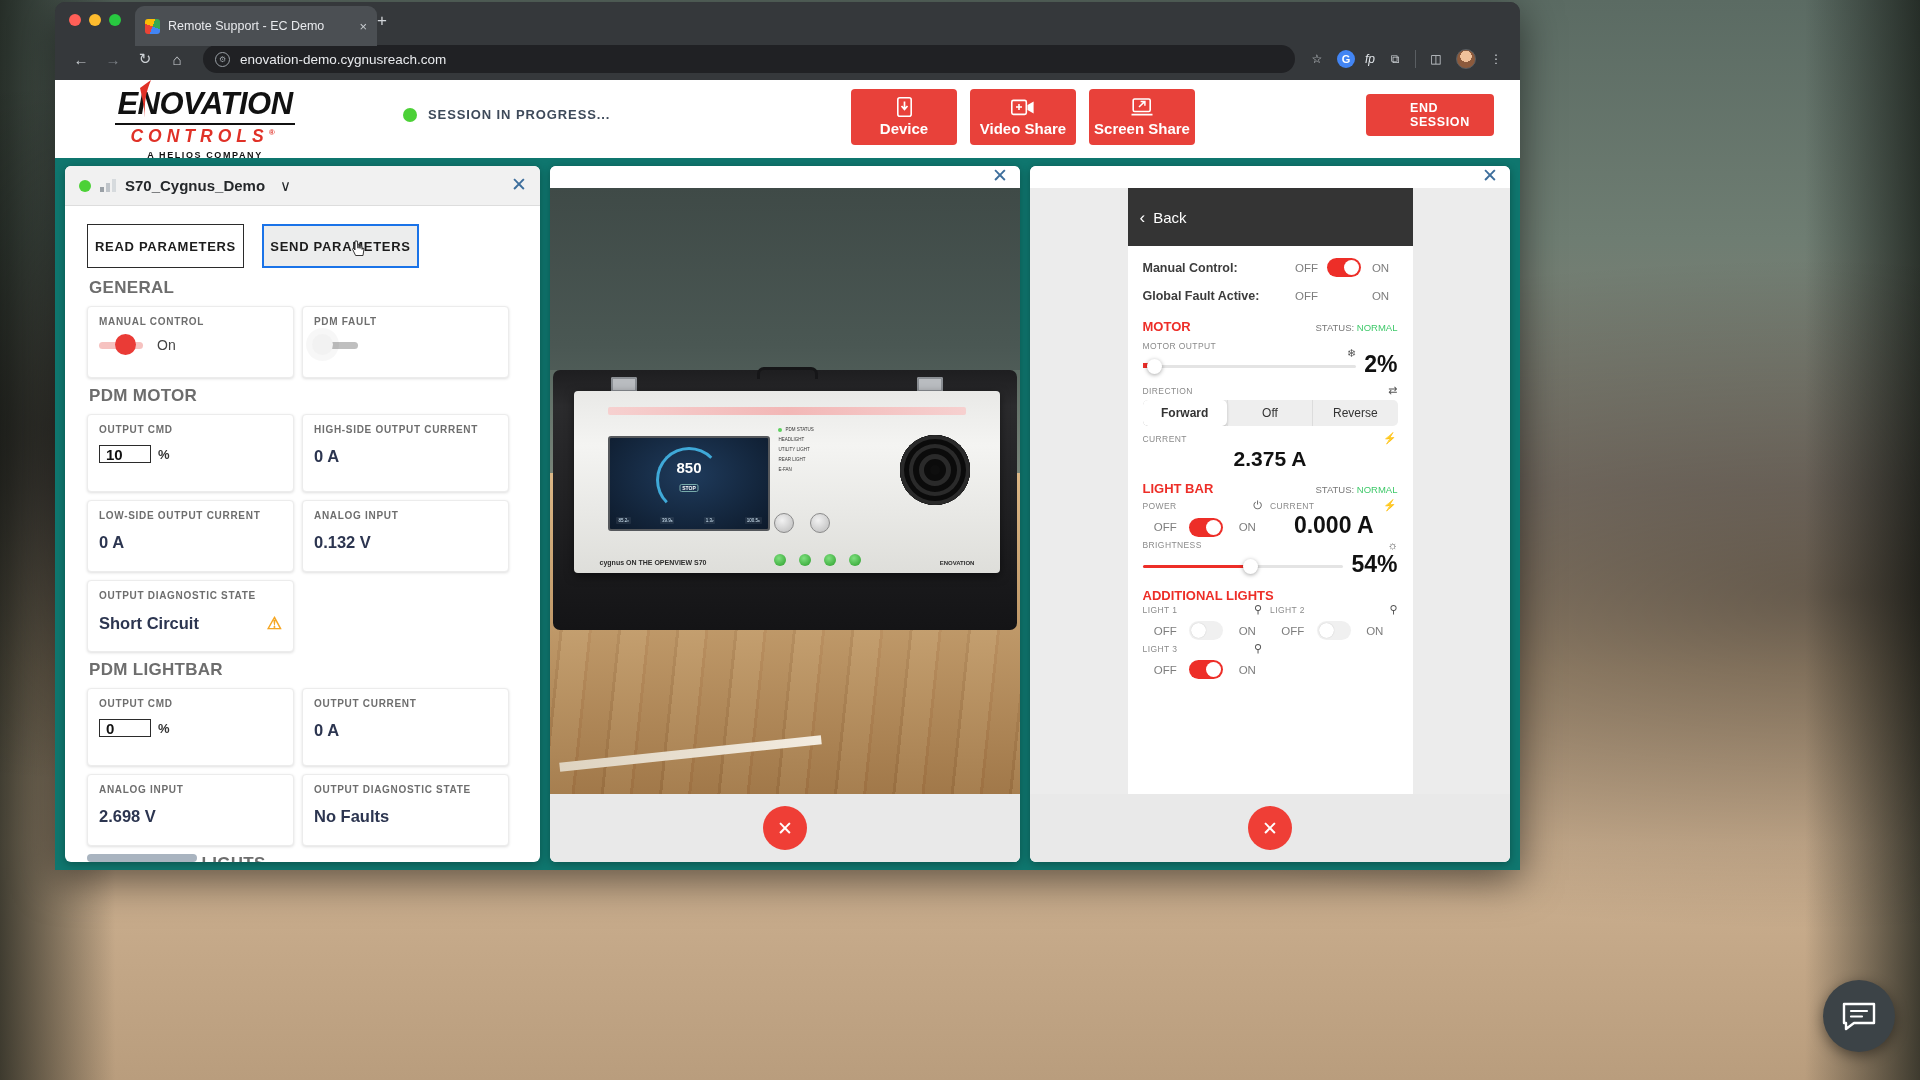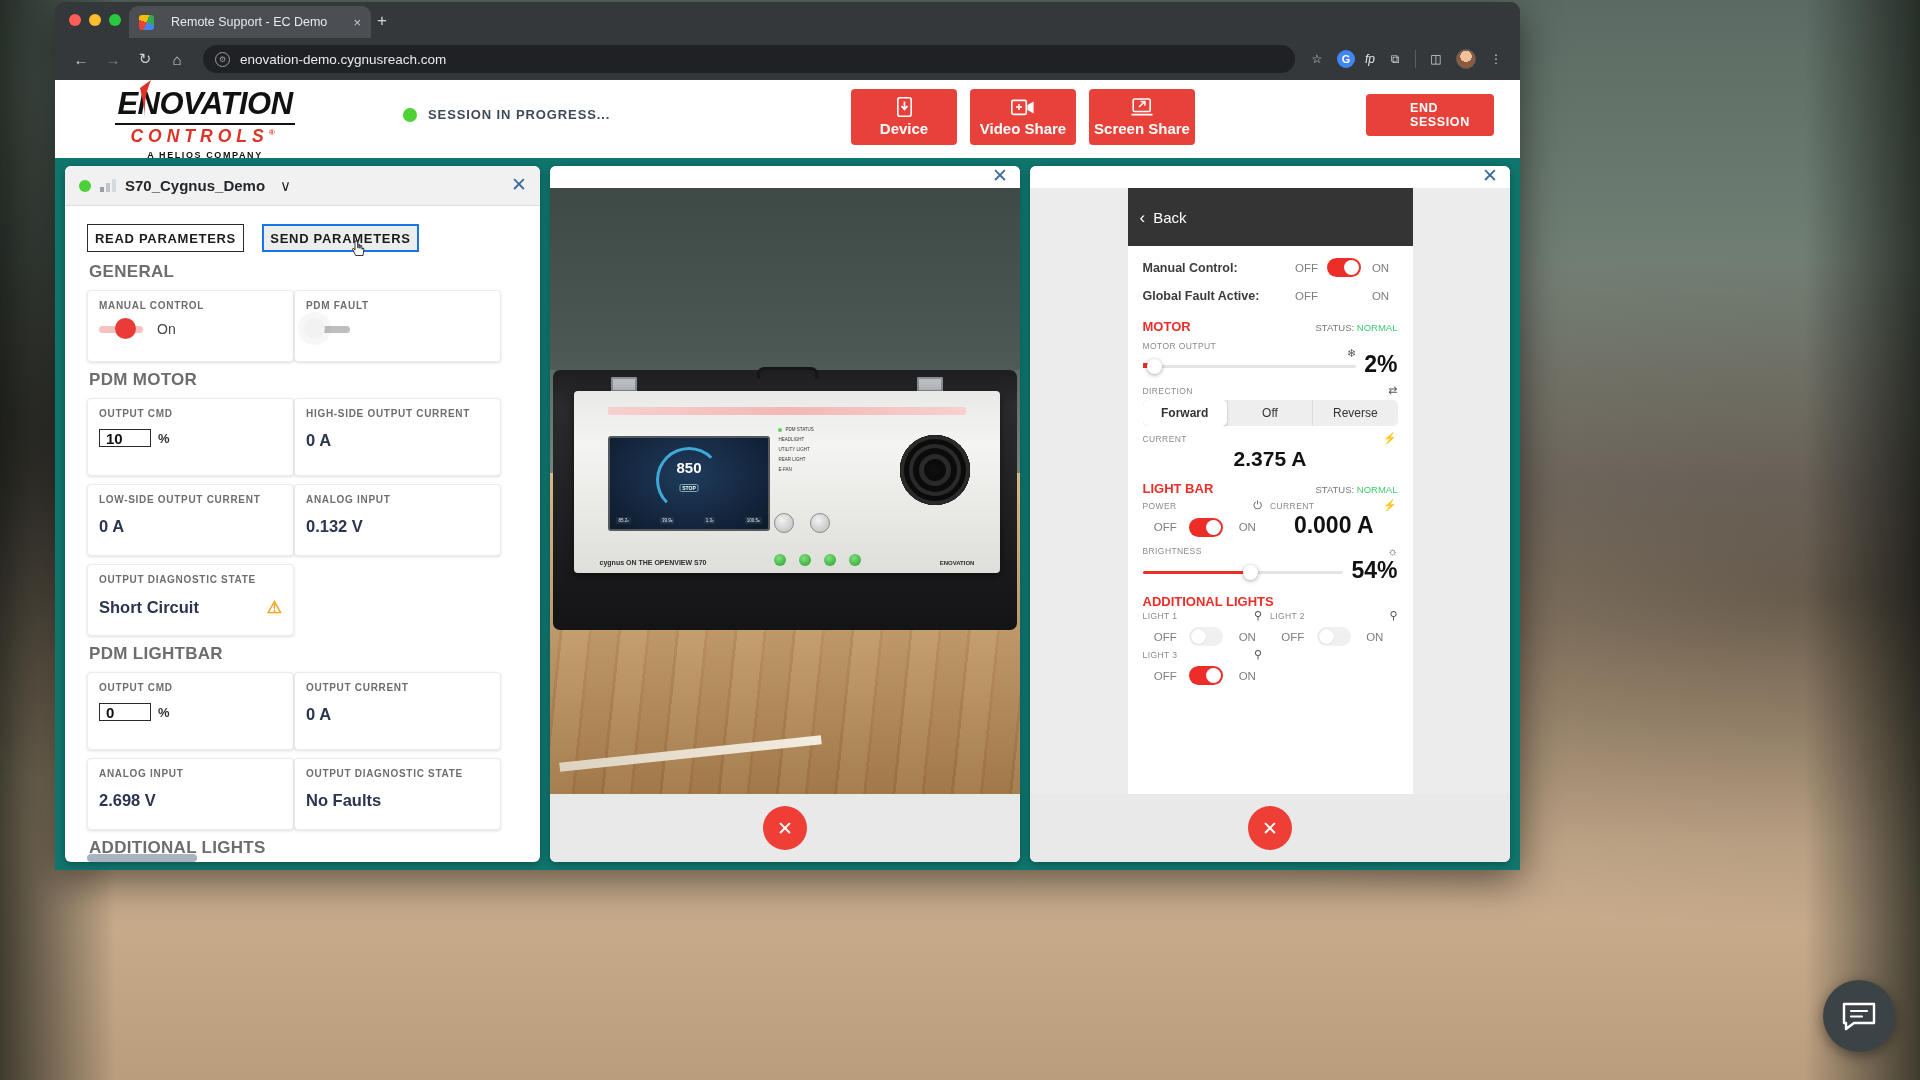--- a/index.html
+++ b/index.html
@@ -31,23 +31,23 @@
     background: #35383b;
     overflow: hidden;
     box-shadow: 0 10px 40px rgba(0,0,0,.55);
   }
   .tabstrip { height: 36px; position: relative; background: #35383b; }
   .lights { position:absolute; left:14px; top:12px; display:flex; gap:8px; }
   .light { width:12px; height:12px; border-radius:50%; }
   .l-red{background:#ff5f57;} .l-yel{background:#febc2e;} .l-grn{background:#28c840;}
 
   .tab {
-    position:absolute; left:74px; top:4px; width:242px; height:32px;
+    position:absolute; left:80px; top:4px; width:242px; height:40px;
     background:#4b4f53; border-radius:9px 9px 0 0;
-    display:flex; align-items:center; padding:0 10px; gap:17px;
+    display:flex; align-items:center; padding:0 10px; gap:8px;
   }
   .tab-fav { width:15px; height:15px; border-radius:3px; flex:none;
       background: conic-gradient(from 200deg,#ea4335 0 25%,#fbbc05 25% 50%,#34a853 50% 75%,#4285f4 75% 100%); }
   .tab-title { color:#e8eaed; font-size:12.5px; white-space:nowrap; overflow:hidden; flex:1; }
   .tab-x { color:#c8ccd0; font-size:13px; line-height:1; cursor:pointer; }
   .newtab { position:absolute; left:322px; top:10px; color:#d2d6da; font-size:17px; line-height:1; }
 
   .urlbar { height:42px; background:#35383b; display:flex; align-items:center; padding:0 12px; gap:4px; }
   .navbtn { width:28px; height:28px; border-radius:50%; display:flex; align-items:center; justify-content:center;
             color:#cdd1d5; font-size:15px; }
@@ -119,28 +119,28 @@
   .signal { display:flex; align-items:flex-end; gap:2px; height:13px; }
   .signal i { width:4px; background:#9aa0a6; display:block; }
   .signal i:nth-child(1){height:5px;} .signal i:nth-child(2){height:9px;background:#bfc4c9;}
   .signal i:nth-child(3){height:13px;background:#d6dadd;}
   .pp-title { font-size:15px; font-weight:bold; color:#25282b; }
   .chev { font-size:15px; color:#25282b; margin-left:6px; }
   .pp-close { position:absolute; right:13px; top:9px; color:#3d6e9c; font-size:19px; cursor:pointer; line-height:1;}
 
   .pp-body { flex:1; overflow:hidden; padding:18px 22px 0 22px; position:relative; }
   .btnrow { display:flex; gap:18px; margin-bottom:10px; }
-  .pbtn { width:157px; height:28px; border:1.6px solid #2b2b2b; background:#fff;
+  .pbtn { width:157px; height:44px; border:1.6px solid #2b2b2b; background:#fff;
       display:flex;align-items:center;justify-content:center;
       font-size:13px; font-weight:bold; letter-spacing:.7px; color:#1c1c1c; cursor:pointer; }
   .pbtn.focused { border:2px solid #1a73e8; background:#eceded; position:relative; }
   .cursor-hand { position:absolute; left:88px; top:14px; font-size:15px; }
 
   .sect-title { font-size:17px; font-weight:bold; color:#6d6d6d; letter-spacing:.3px; margin:6px 0 8px 2px; }
-  .cards { display:flex; margin-bottom:8px; }
+  .cards { display:flex; gap:8px; margin-bottom:8px; }
   .card {
     width:207px; min-height:72px; background:#fff; border:1px solid #ececec; border-radius:4px;
     box-shadow:0 1px 3px rgba(0,0,0,.13); padding:9px 11px;
   }
   .card .clabel { font-size:10px; font-weight:bold; letter-spacing:.7px; color:#6e6e6e; }
   .card .cvalue { font-size:16.5px; font-weight:bold; color:#2c3550; margin-top:12px; }
   .card.tall { min-height:78px; }
   .cardrow { display:flex; align-items:center; gap:14px; margin-top:10px; }
   .toggle { width:44px; height:16px; border-radius:9px; position:relative; }
   .toggle .track { position:absolute; left:0; top:5px; width:44px; height:7px; border-radius:4px; }
@@ -639,21 +639,21 @@
                     <span class="mini-toggle on">
                         <i class="k"></i>
                       </span>
                     <span class="dv-on">ON</span>
                   </div>
                   <div class="dv-col" style="text-align:center">
                     <span class="dv-bigval">0.000 A</span>
                   </div>
                 </div>
 
-                <div class="dv-lineflex" style="margin-top:6px">
+                <div class="dv-lineflex" style="">
                   <span class="dv-sublabel">BRIGHTNESS</span>
                   <span class="dv-icoR">☼</span>
                 </div>
                 <div class="dv-lineflex">
                   <div style="flex:1;position:relative">
                     <div class="dv-slider">
                       <i class="strack"></i>
                       <i class="sfill" style="width:54%"></i>
                       <i class="sknob" style="left:50%"></i>
                     </div>

